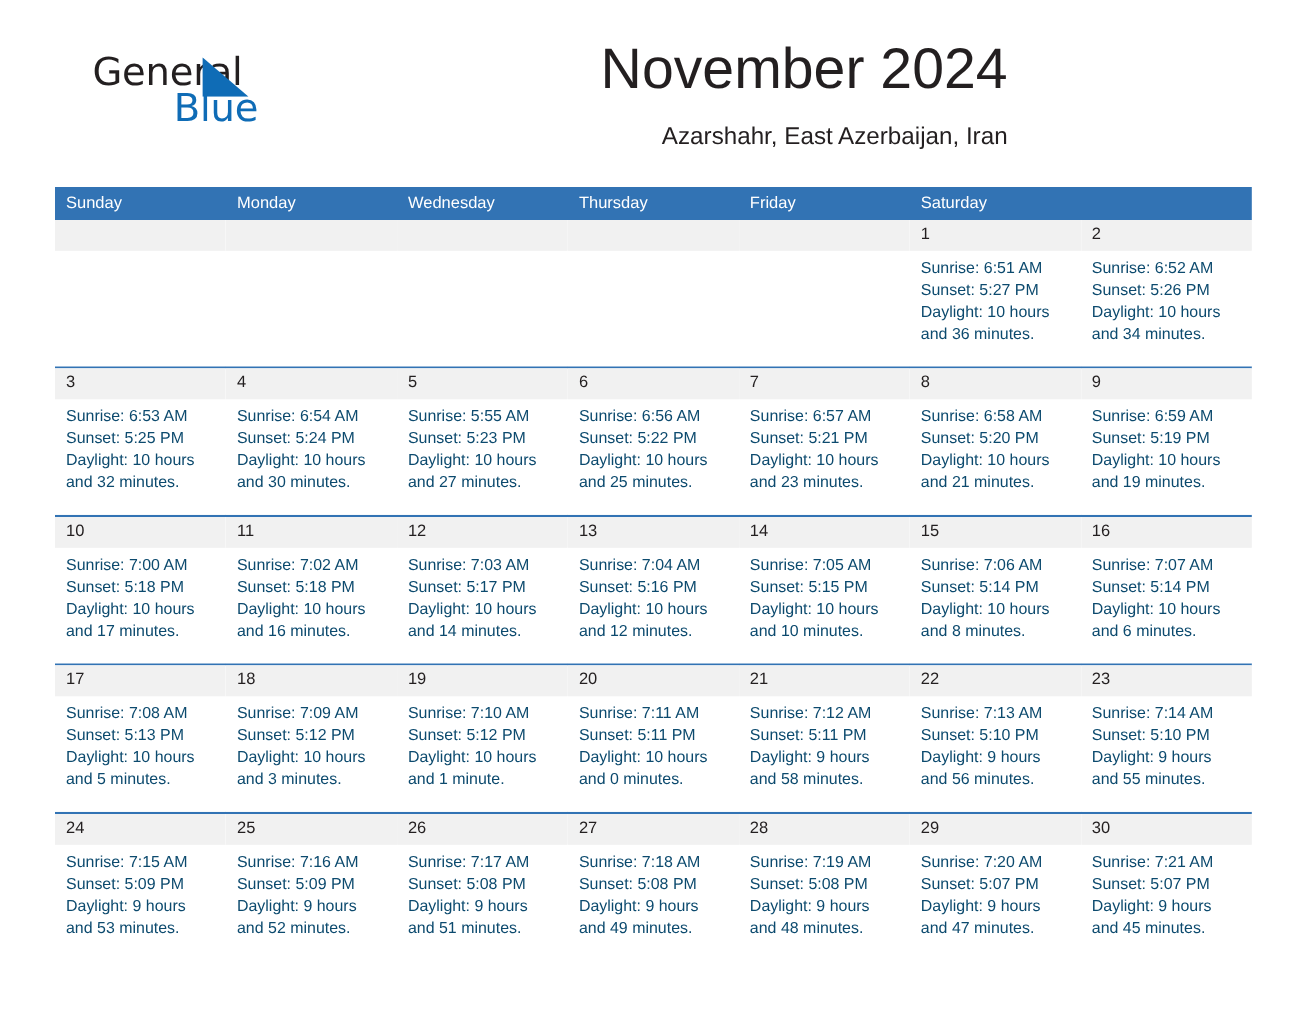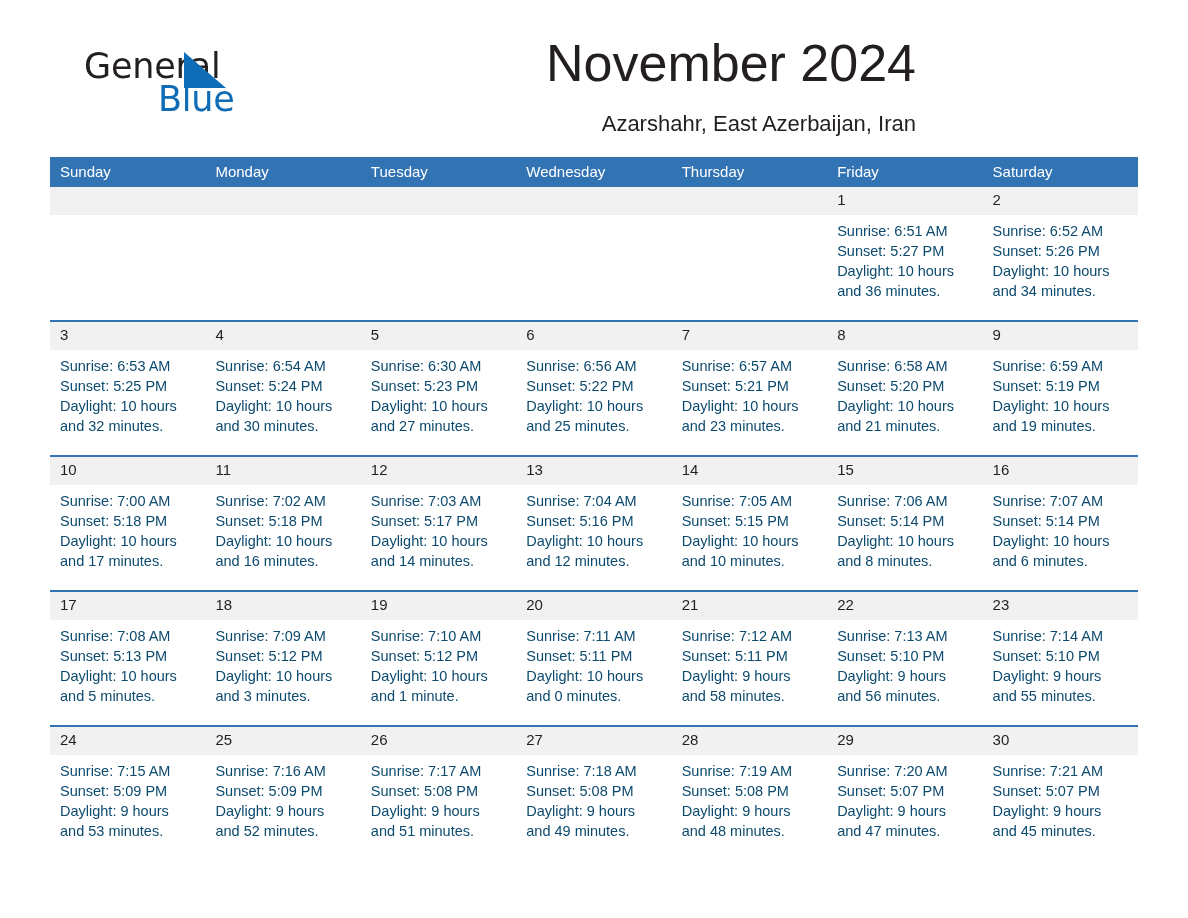--- a/index.html
+++ b/index.html
@@ -82,21 +82,21 @@
     line-height: 27px;
     color: #231f20;
     font-weight: 400;
     white-space: nowrap;
   }
 
   
   .calendar {
     position: absolute;
     left: 50px;
-    top: 157px;
+    top: 170px;
     width: 1088px;
   }
   .weekdays {
     display: grid;
     grid-template-columns: repeat(7, 1fr);
     background: #3273b4;
     height: 30px;
   }
   .weekday {
     color: #ffffff;
@@ -167,21 +167,20 @@
       <div class="cal-subtitle">Azarshahr, East Azerbaijan, Iran</div>
     </div>
 
   </div>
 
   <div class="calendar">
 
     <div class="weekdays">
       <div class="weekday">Sunday</div>
       <div class="weekday">Monday</div>
-      <div class="weekday">Tuesday</div>
       <div class="weekday">Wednesday</div>
       <div class="weekday">Thursday</div>
       <div class="weekday">Friday</div>
       <div class="weekday">Saturday</div>
     </div>
 
     <div id="weeks-container">
         <div class="week">
           <div class="day empty">
             <div class="daynum-band"></div>
@@ -232,21 +231,21 @@
             <div class="day-info">
               <div>Sunrise: 6:54 AM</div>
               <div>Sunset: 5:24 PM</div>
               <div>Daylight: 10 hours</div>
               <div>and 30 minutes.</div>
             </div>
           </div>
           <div class="day">
             <div class="daynum-band">5</div>
             <div class="day-info">
-              <div>Sunrise: 6:30 AM</div>
+              <div>Sunrise: 5:55 AM</div>
               <div>Sunset: 5:23 PM</div>
               <div>Daylight: 10 hours</div>
               <div>and 27 minutes.</div>
             </div>
           </div>
           <div class="day">
             <div class="daynum-band">6</div>
             <div class="day-info">
               <div>Sunrise: 6:56 AM</div>
               <div>Sunset: 5:22 PM</div>

